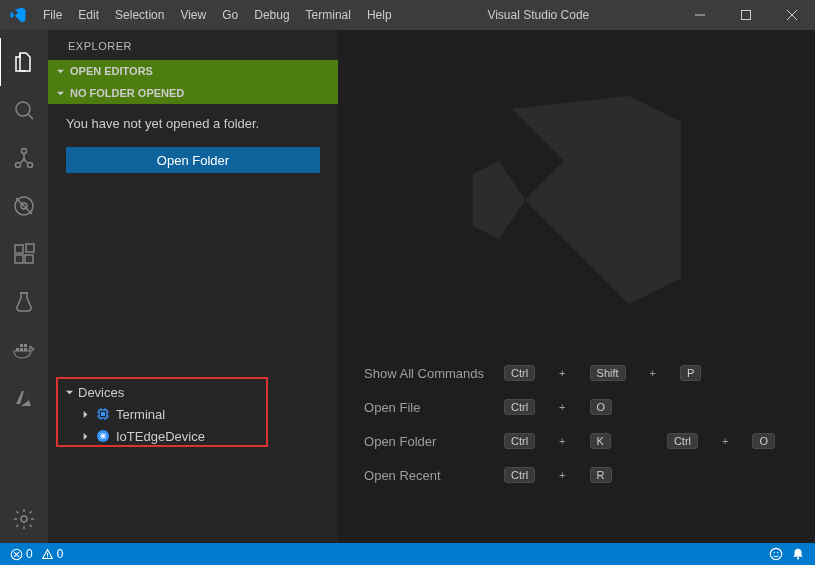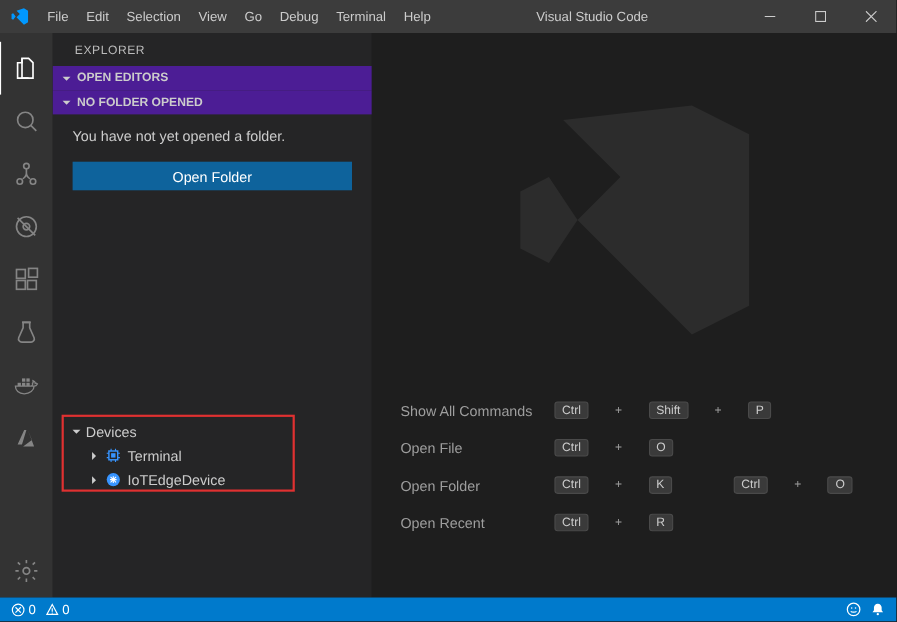--- a/index.html
+++ b/index.html
@@ -17,21 +17,21 @@
   
   .main { display: flex; height: 513px; }
   .activitybar { width: 48px; background: #333333; display: flex; flex-direction: column; align-items: center; padding-top: 8px; }
   .activitybar .aicon { width: 48px; height: 48px; display: flex; align-items: center; justify-content: center; color: #858585; }
   .activitybar .aicon.active { color: #ffffff; border-left: 2px solid #ffffff; margin-left: -2px; }
   .activitybar .spacer { flex: 1; }
 
   
   .sidebar { width: 290px; background: #252526; display: flex; flex-direction: column; font-size: 13px; }
   .sidebar-title { padding: 10px 20px 8px; font-size: 11px; color: #bbbbbb; letter-spacing: 0.5px; }
-  .section-header { height: 22px; display: flex; align-items: center; padding-left: 6px; font-size: 11px; font-weight: 700; color: #cccccc; background: #4c1d95; cursor: default; gap: 4px; }
+  .section-header { height: 22px; display: flex; align-items: center; padding-left: 6px; font-size: 11px; font-weight: 700; color: #cccccc; background: #4d7c0f; cursor: default; gap: 4px; }
   .section-header.shaded { background: #383838; }
   .section-header .twisty { width: 12px; display: inline-flex; justify-content: center; }
   .nofolder { padding: 12px 18px 10px; color: #cccccc; font-size: 13px; }
   .openfolder-btn { margin: 6px 18px 12px; height: 26px; background: #0e639c; color: #ffffff; display: flex; align-items: center; justify-content: center; font-size: 13px; cursor: default; }
 
   .iot-tree { padding: 4px 0 6px 0; position: relative; margin-top: 26px; }
   .tree-row { display: flex; align-items: center; height: 22px; color: #cccccc; font-size: 13px; padding-left: 16px; gap: 4px; }
   .tree-row.child { padding-left: 32px; }
   .tree-row .twisty { width: 10px; display: inline-flex; justify-content: center; color: #cccccc; }
   .tree-row .dev-icon { width: 18px; display: inline-flex; justify-content: center; }

